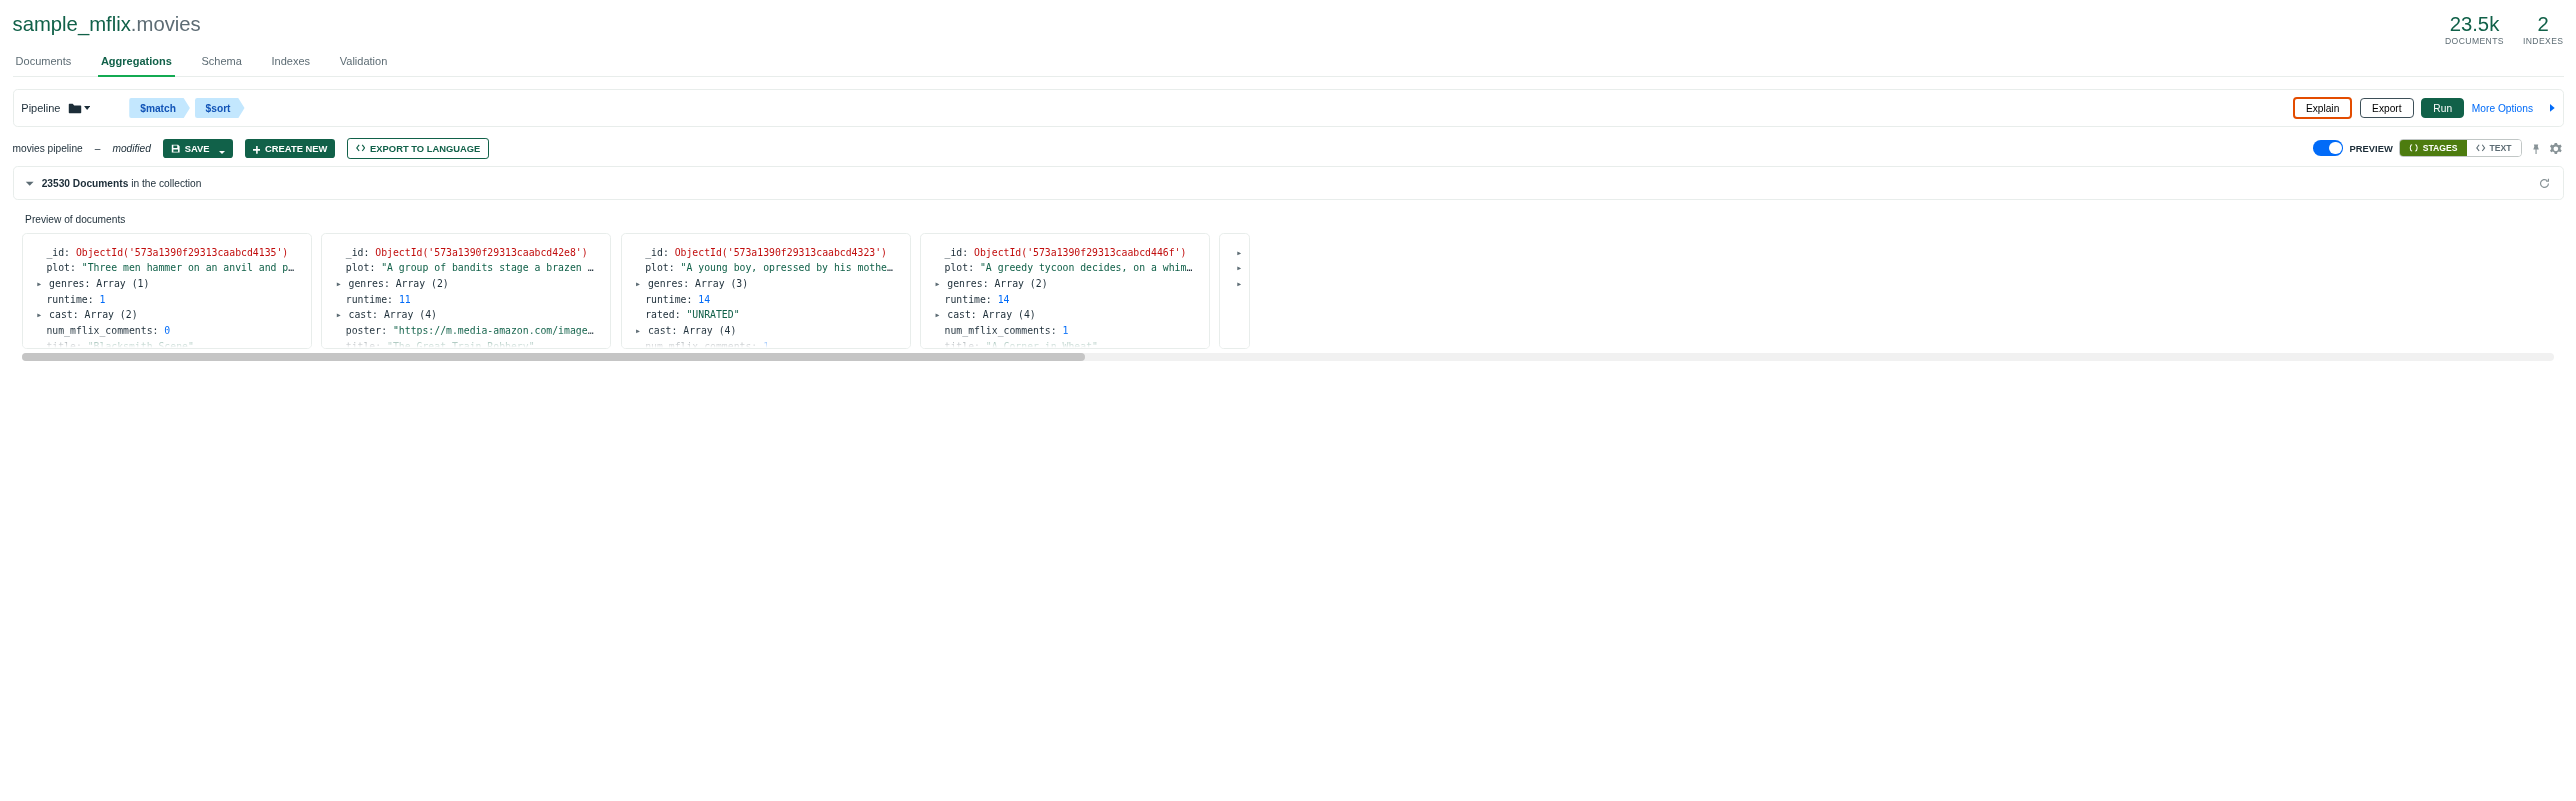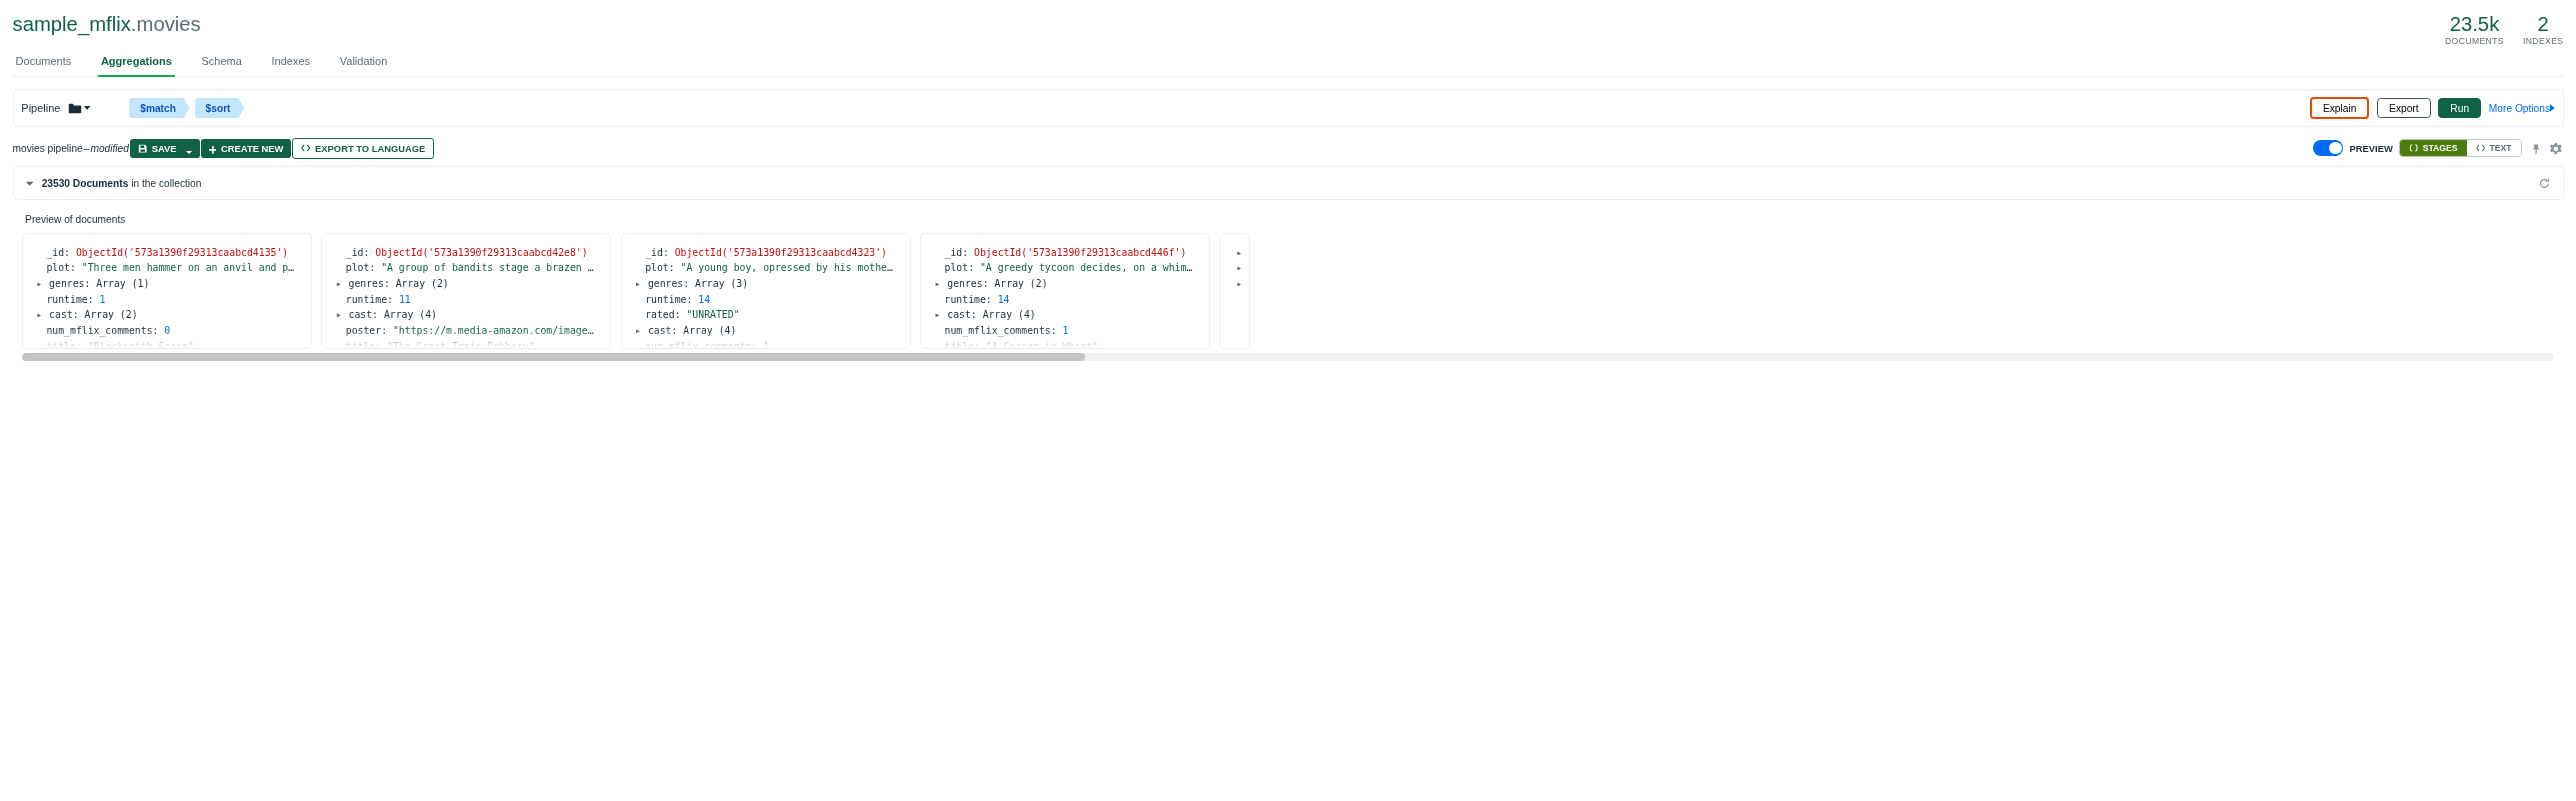--- a/index.html
+++ b/index.html
@@ -18,23 +18,23 @@
 .pipeline-bar { display: flex; align-items: center; justify-content: space-between; border: 0.8px solid #e8edeb; border-radius: 4.7px; padding: 6.3px 7.8px; margin-top: 12.5px; }
 .pipeline-left { display: flex; align-items: center; gap: 7.8px; }
 .pipeline-label { font-size: 11px; color: #1c2d38; }
 .folder-icon { display: inline-flex; align-items: center; gap: 1.6px; color: #1c2d38; }
 .stage-chip { background: #c3e7fe; color: #1254b7; font-weight: 600; padding: 4.7px 14px 4.7px 11px; font-size: 10.2px; position: relative; clip-path: polygon(0 0, calc(100% - 6.3px) 0, 100% 50%, calc(100% - 6.3px) 100%, 0 100%); margin-right: -3.1px; border-radius: 2.3px; }
 .stage-chip:first-of-type { border-top-left-radius: 11px; border-bottom-left-radius: 11px; }
 .pipeline-right { display: flex; align-items: center; gap: 7.8px; }
 .btn { border: 0.8px solid #3d4f58; background: #fff; border-radius: 3.9px; padding: 3.9px 11px; font-size: 10.2px; font-weight: 500; cursor: pointer; }
 .btn.highlight { border: 2.3px solid #e34c00; padding: 3.9px 11px; }
 .btn.primary { background: #116149; color: #fff; border-color: #116149; }
-.link-more { color: #016bf8; font-weight: 500; font-size: 10.2px; display: inline-flex; align-items: center; gap: 0; cursor: pointer; }
+.link-more { color: #016bf8; font-weight: 500; font-size: 10.2px; display: inline-flex; align-items: center; gap: 17px; cursor: pointer; }
 .toolbar-row { display: flex; align-items: center; justify-content: space-between; margin-top: 11px; }
-.toolbar-left { display: flex; align-items: center; gap: 1px; font-size: 10.2px; }
+.toolbar-left { display: flex; align-items: center; gap: 12px; font-size: 10.2px; }
 .pipeline-name { color: #1c2d38; }
 .modified { font-style: italic; color: #1c2d38; }
 .btn-green { background: #116149; color: #fff; border: none; border-radius: 3.1px; padding: 3.9px 7.8px; font-size: 9.4px; font-weight: 700; display: inline-flex; align-items: flex-end; gap: 4.7px; cursor: pointer; }
 .btn-green.split::after { content: ""; border-left: 3.1px solid transparent; border-right: 3.1px solid transparent; border-top: 3.9px solid #fff; margin-left: 4.7px; }
 .btn-outline-green { border: 0.8px solid #116149; color: #116149; background: #fff; border-radius: 3.1px; padding: 3.9px 7.8px; font-size: 9.4px; font-weight: 700; display: inline-flex; align-items: center; gap: 4.7px; cursor: pointer; }
 .toolbar-right { display: flex; align-items: center; gap: 6.3px; }
 .toggle { width: 30px; height: 15.7px; background: #016bf8; border-radius: 7.8px; position: relative; }
 .toggle::after { content: ""; position: absolute; width: 12.5px; height: 12.5px; background: #fff; border-radius: 50%; top: 1.6px; right: 1.6px; }
 .preview-label { font-size: 9.4px; font-weight: 700; color: #1c2d38; }
 .segmented { display: flex; border: 0.8px solid #c1c7c6; border-radius: 3.9px; overflow: hidden; }

